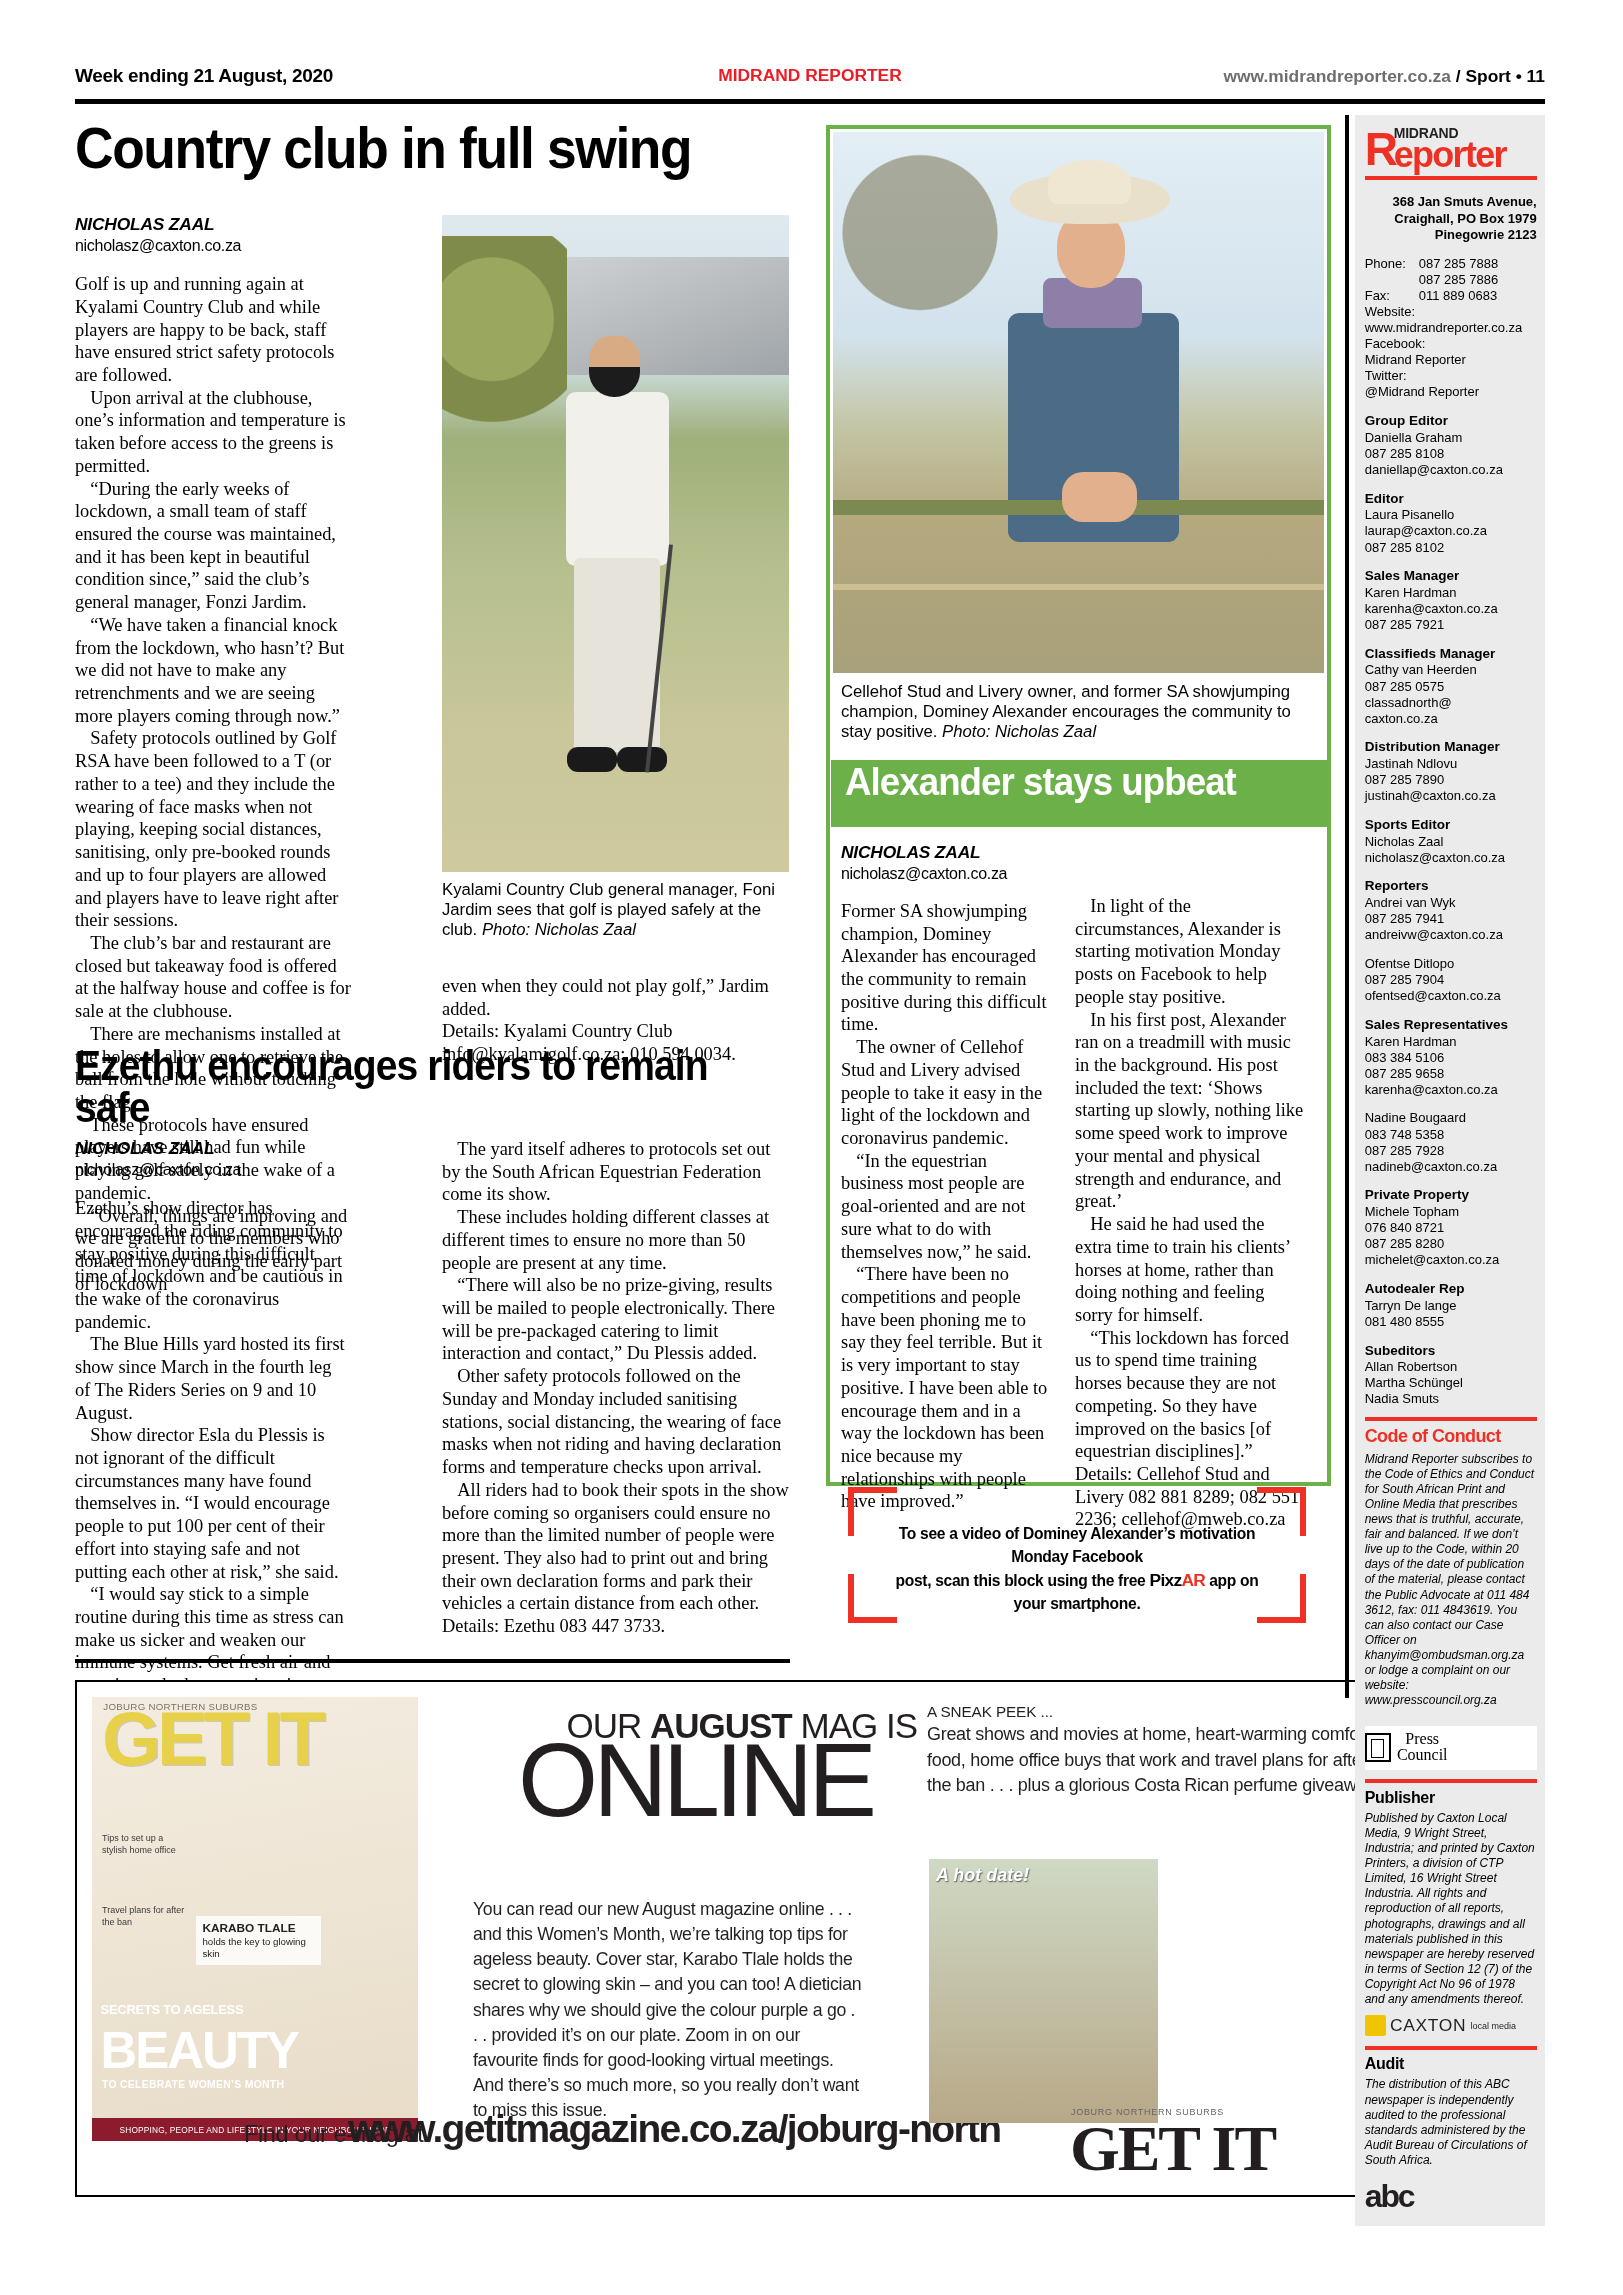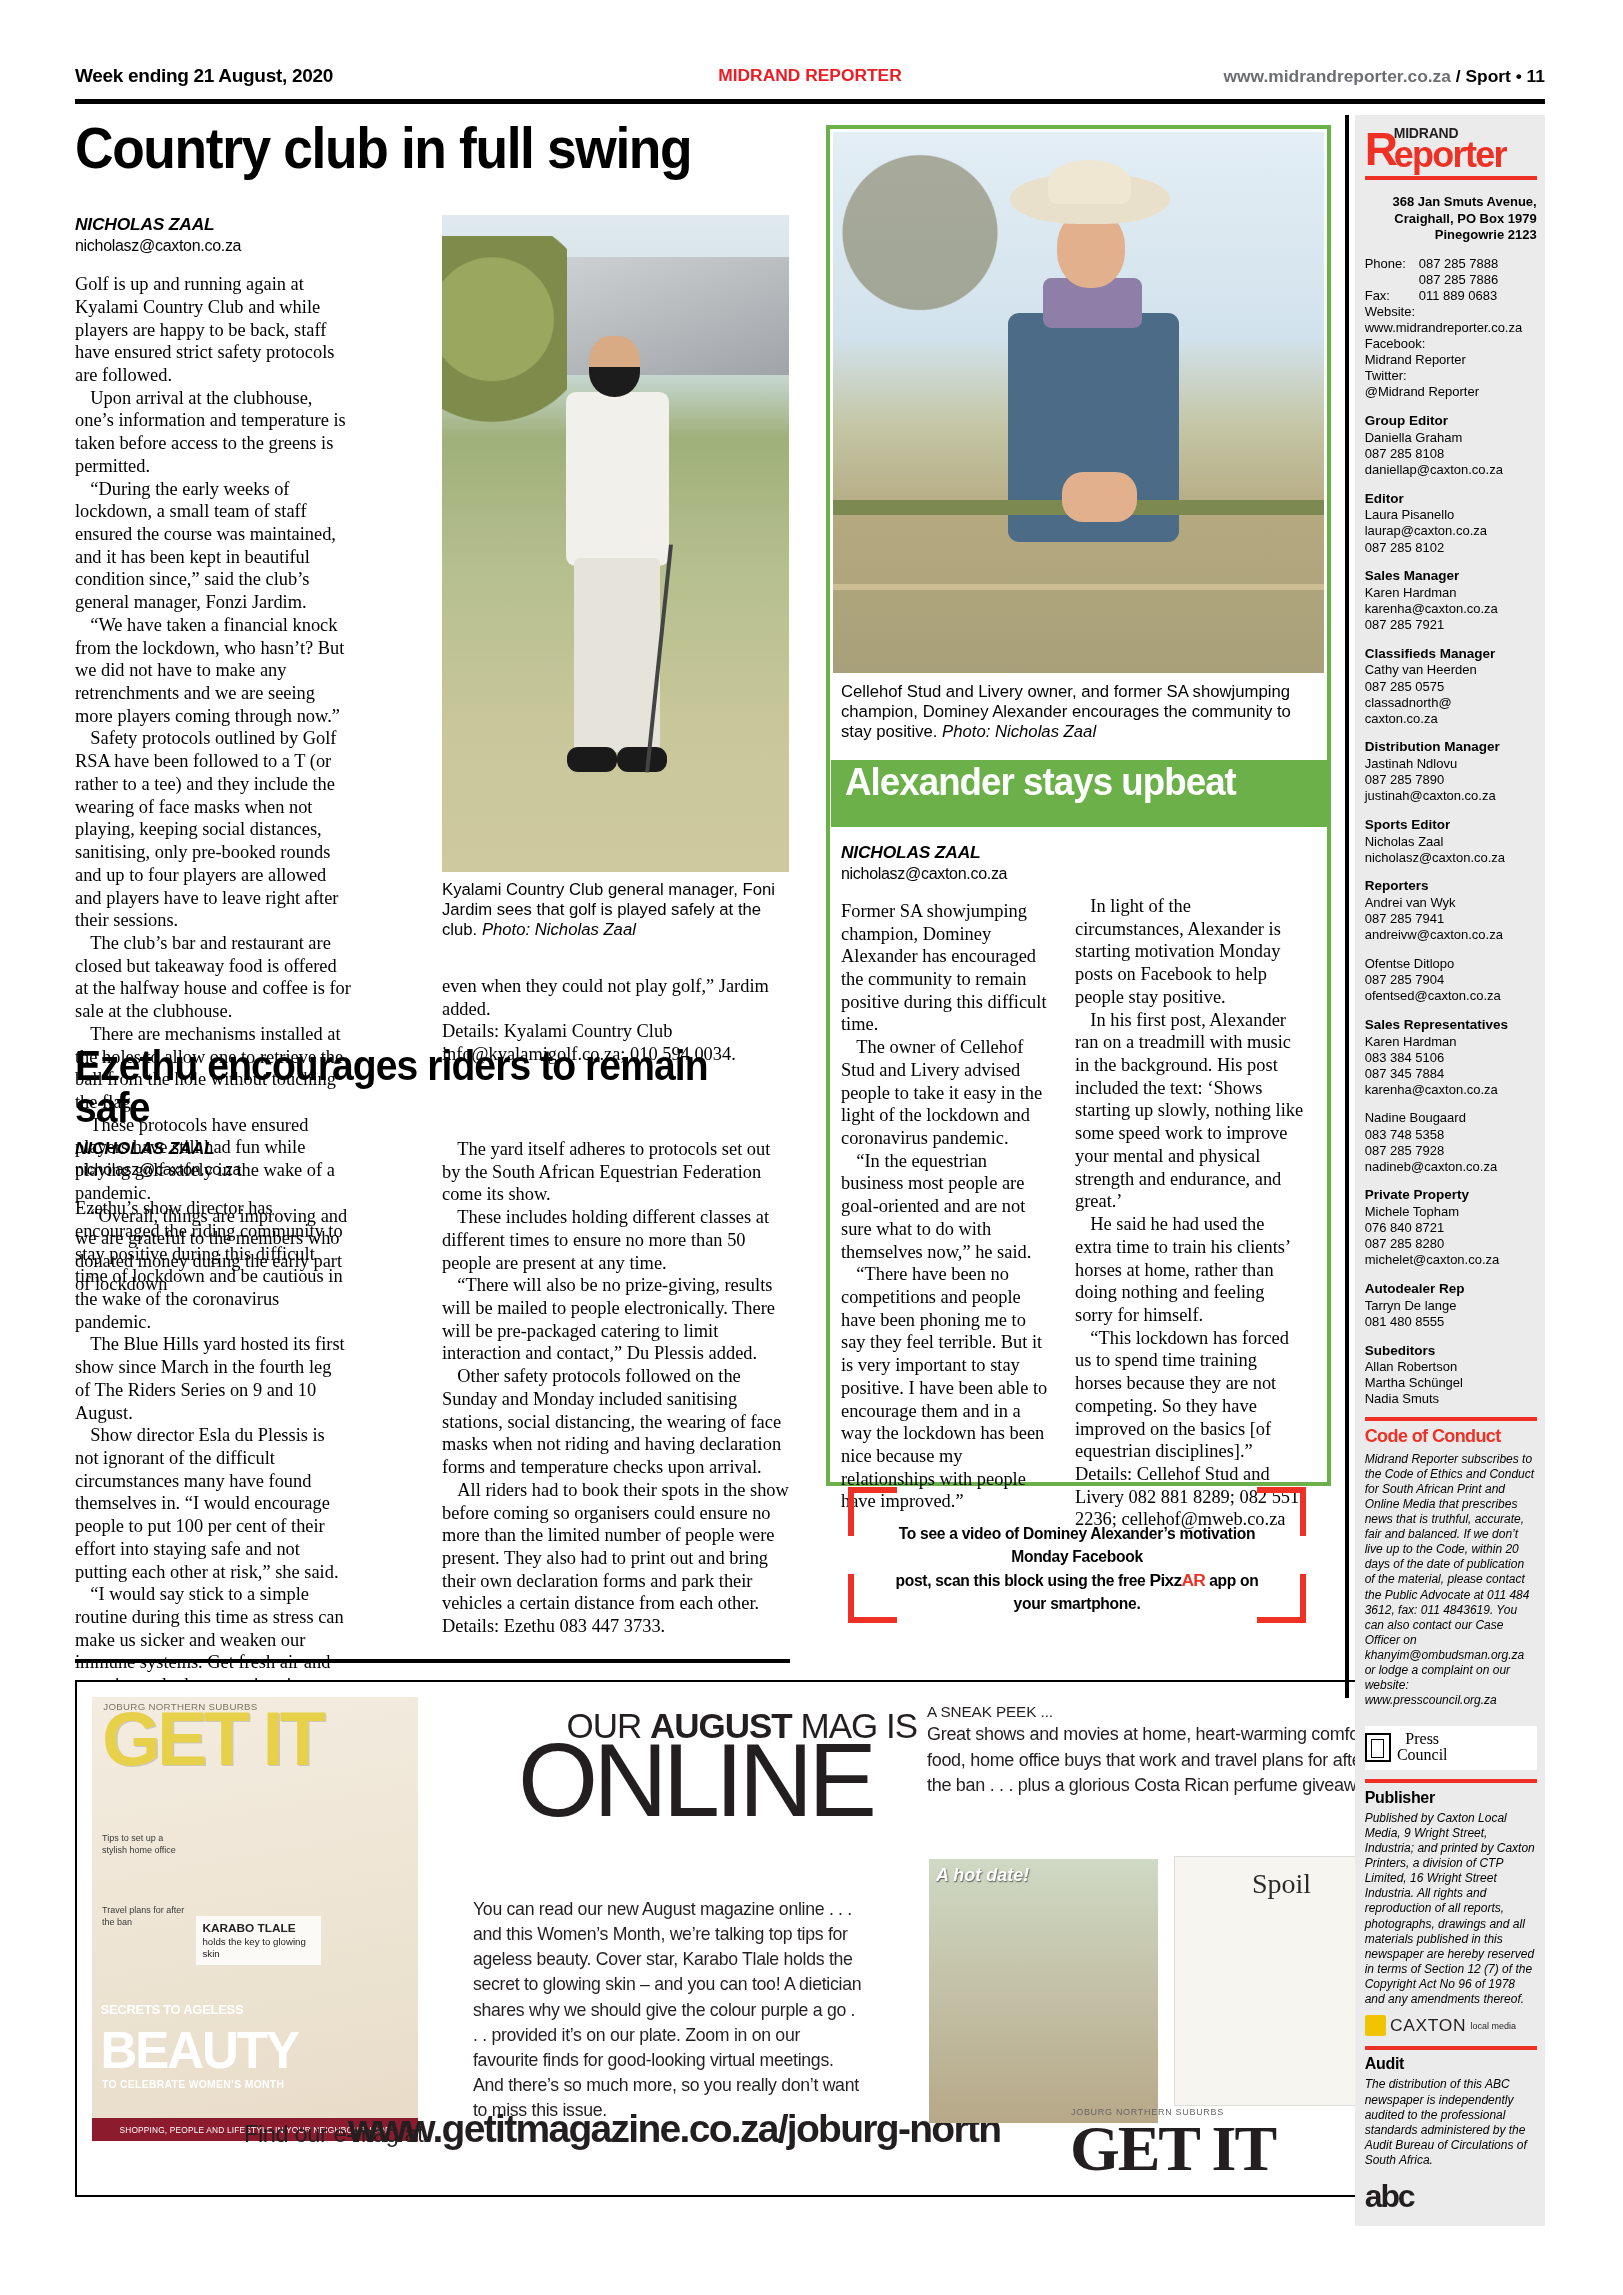--- a/index.html
+++ b/index.html
@@ -431,23 +431,20 @@
     <div class="ad-online">ONLINE</div>
     <div class="ad-blurb">You can read our new August magazine online . . . and this Women’s Month, we’re talking top tips for ageless beauty. Cover star, Karabo Tlale holds the secret to glowing skin – and you can too! A dietician shares why we should give the colour purple a go . . . provided it’s on our plate. Zoom in on our favourite finds for good-looking virtual meetings. And there’s so much more, so you really don’t want to miss this issue.</div>
     <div class="ad-findour">Find our e-mag at</div>
     <div class="ad-url">www.getitmagazine.co.za/joburg-north</div>
 
     <div class="ad-sneak">A SNEAK PEEK ...</div>
     <div class="ad-sneak-body">Great shows and movies at home, heart-warming comfort food, home office buys that work and travel plans for after the ban . . . plus a glorious Costa Rican perfume giveaway.</div>
 
     <div class="ad-photo-g">
       <div class="ad-hotdate">A hot date!</div>
-    </div>
-    <div class="ad-photo-s">
-      <div class="ad-spoil">Spoil</div>
     </div>
     <div class="ad-getit-big-sub">JOBURG NORTHERN SUBURBS</div>
     <div class="ad-getit-big">GET IT</div>
   </div>
 
   <div class="sb-rule-l"></div>
   <div class="sidebar">
     <div class="sb-inner">
 
       <div class="logo-wrap">
@@ -525,21 +522,21 @@
           </div>
           <div class="sb-block">
             <div>Ofentse Ditlopo</div>
             <div>087 285 7904</div>
             <div>ofentsed@caxton.co.za</div>
           </div>
           <div class="sb-block">
             <div class="sb-h">Sales Representatives</div>
             <div>Karen Hardman</div>
             <div>083 384 5106</div>
-            <div>087 345 7884</div>
+            <div>087 285 9658</div>
             <div>karenha@caxton.co.za</div>
           </div>
           <div class="sb-block">
             <div>Nadine Bougaard</div>
             <div>083 748 5358</div>
             <div>087 285 7928</div>
             <div>nadineb@caxton.co.za</div>
           </div>
           <div class="sb-block">
             <div class="sb-h">Private Property</div>

